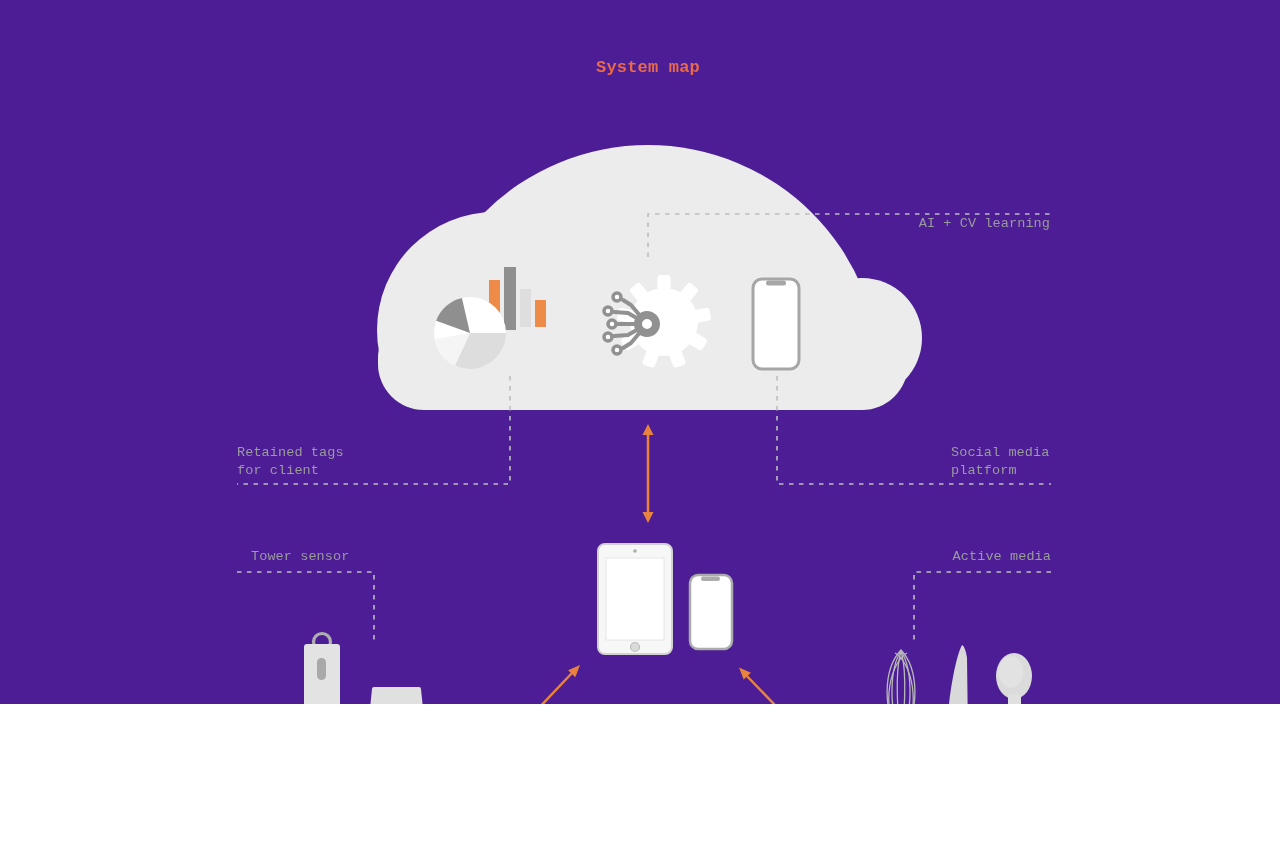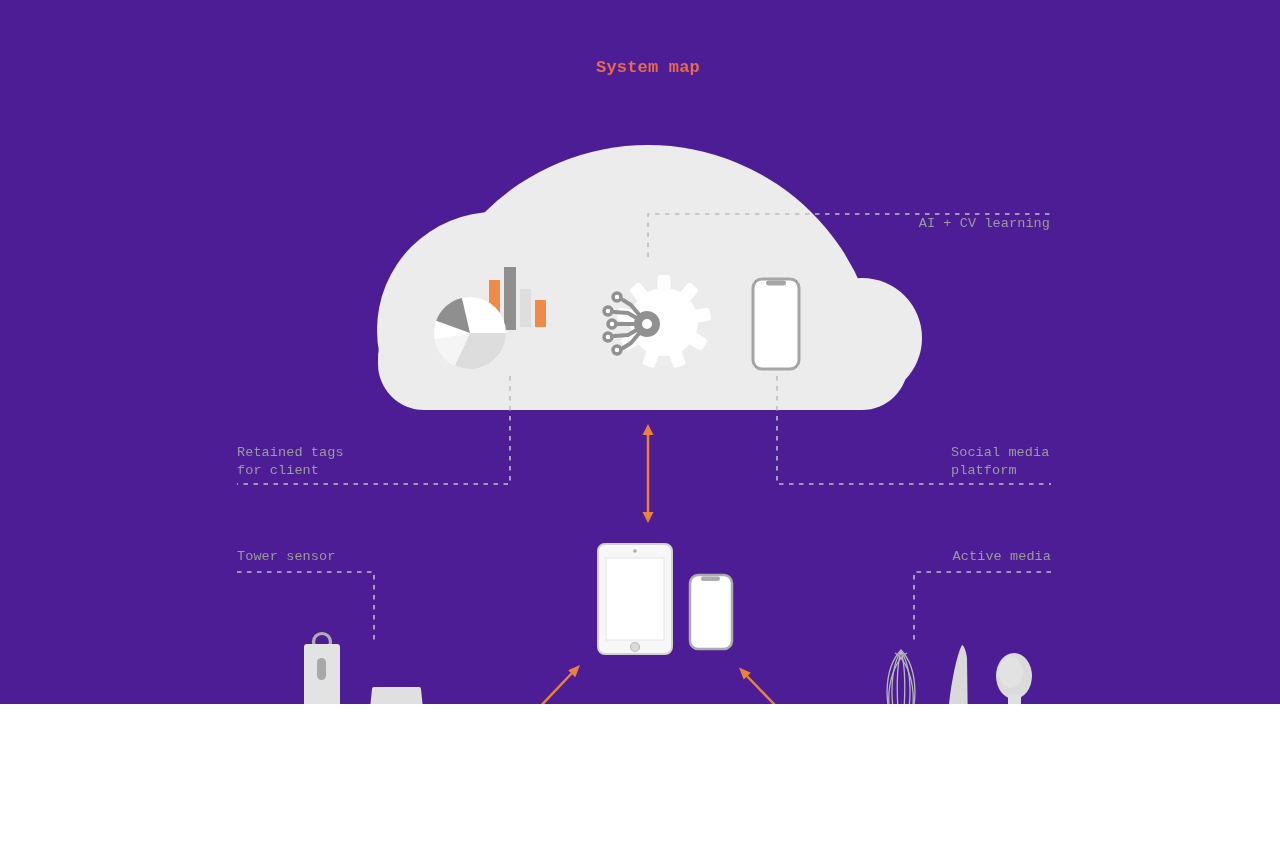--- a/index.html
+++ b/index.html
@@ -16,21 +16,21 @@
     margin:0;text-align:center;
     font-size:17px;font-weight:bold;color:#E9694C;letter-spacing:0.2px;
   }
   .note{
     position:absolute;
     font-size:13.5px;color:#9B9B9B;line-height:18px;letter-spacing:0.1px;
   }
   .note-ai{right:230px;top:215px;text-align:center;}
   .note-retained{left:237px;top:444px;width:125px;text-align:left;}
   .note-social{right:229px;top:444px;width:100px;}
-  .note-tower{left:237px;top:548px;text-align:right;}
+  .note-tower{left:251px;top:548px;text-align:right;}
   .note-tags{right:229px;top:548px;text-align:right;}
 </style>
 </head>
 <body>
 
 <div class="canvas">
 
   <h1 class="title">System map</h1>
 
   <div class="note note-ai">AI + CV learning</div>

